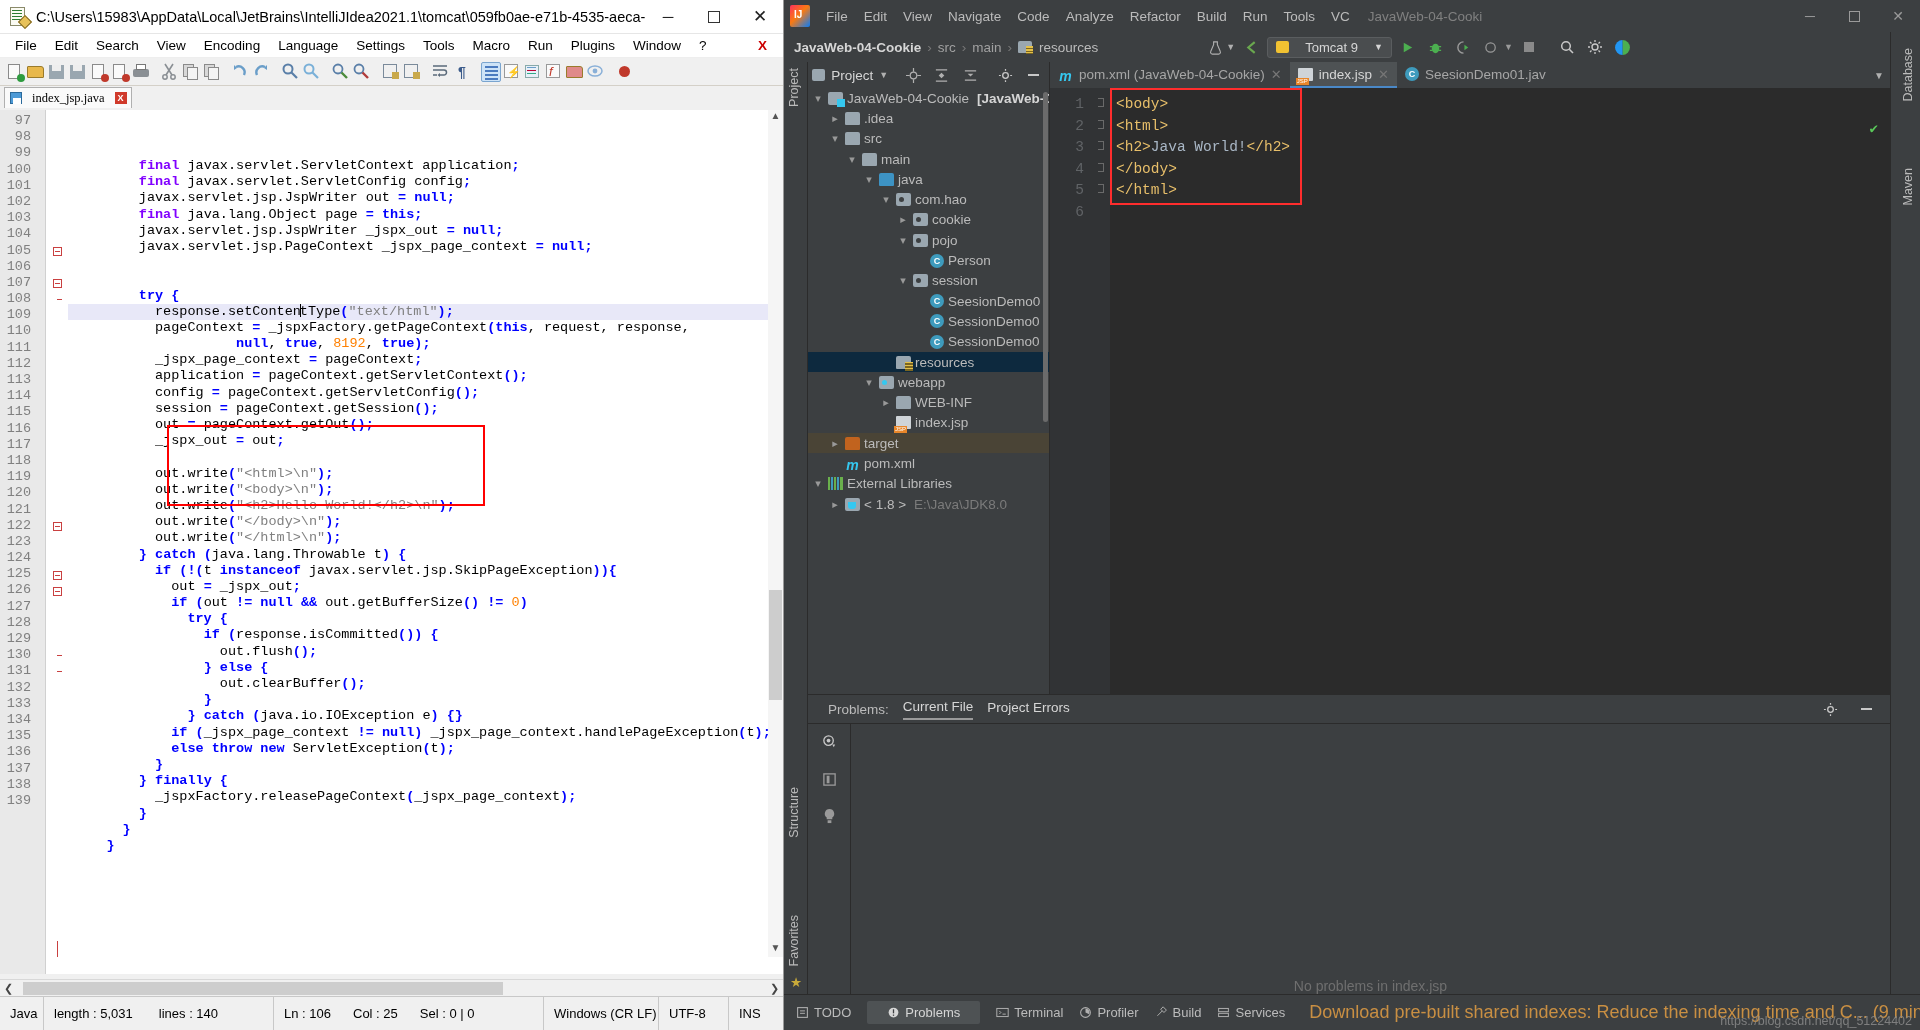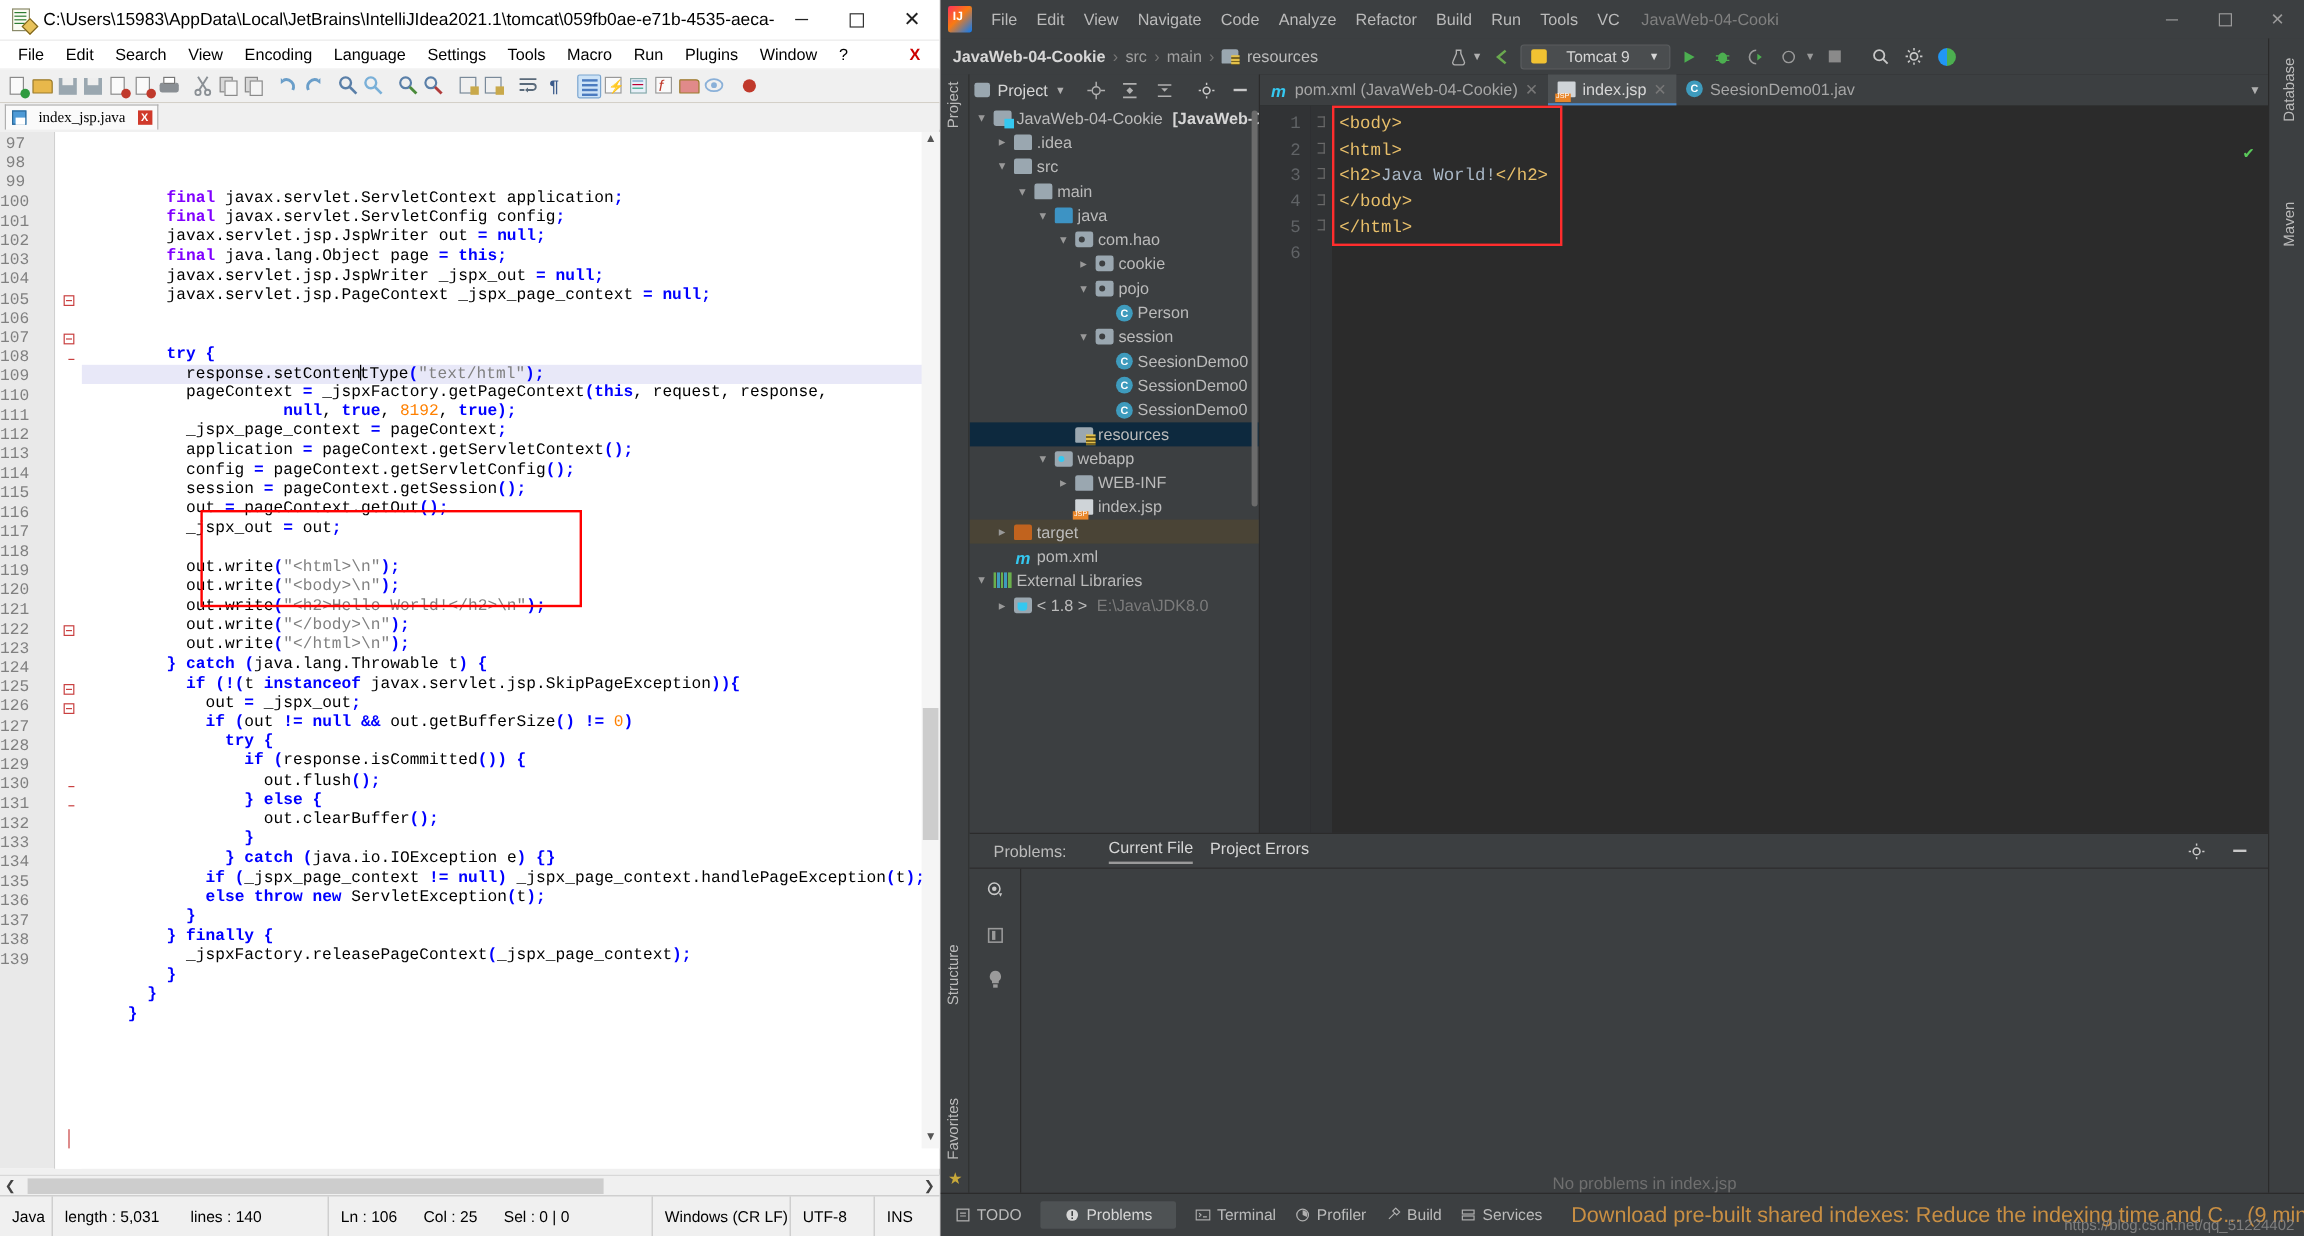--- a/index.html
+++ b/index.html
@@ -43,21 +43,21 @@
   .npp-tab .dico { width:12px;height:12px;background:#4d9ad6;border:1px solid #2b6a9b;position:relative;}
   .npp-tab .dico:after{content:"";position:absolute;left:2px;top:5px;width:8px;height:6px;background:#fff;}
   .npp-tab .xclose { width:12px;height:12px;background:#d03a2b;color:#fff;font-size:9px;
             display:flex;align-items:center;justify-content:center;font-weight:bold;font-family:"Liberation Sans",sans-serif;}
 
   #npp-edit { position:absolute; left:0; top:110px; right:0; bottom:56px;
               background:#ffffff; overflow:hidden; display:flex; }
   .gutter { width:46px; background:#e9e9e9; color:#808080; text-align:right;
             font-family:"Liberation Mono", monospace; font-size:13.5px; padding-top:3px;
             border-right:1px solid #d0d0d0; flex:none; }
-  .gutter div { height:16.2px; line-height:16.2px; padding-right:24px; }
+  .gutter div { height:16.2px; line-height:16.2px; padding-right:14px; }
   .foldcol { width:22px; background:#fff; flex:none; position:relative; padding-top:3px;}
   .foldcol div { height:16.2px; line-height:16.2px; text-align:center; position:relative;}
   .fbox { display:inline-block; width:9px; height:9px; border:1px solid #c94040; background:#fff;
           position:relative; vertical-align:middle;}
   .fbox:before{content:"";position:absolute;left:1px;top:3px;width:5px;height:1px;background:#c94040;}
   .fline { position:absolute; left:50%; top:0; bottom:0; width:1px; background:#c94040;}
   .ftick { position:absolute; left:50%; top:50%; width:5px; height:1px; background:#c94040;}
 
   .codearea { position:relative; flex:1; padding-top:3px; overflow:hidden;
               font-family:"Liberation Mono", monospace; font-size:13.5px; white-space:pre; }
@@ -191,21 +191,21 @@
      color:#bbb; font-size:13.5px; border-top:1px solid #323232;}
 
   #right-strip { position:absolute; right:0; top:32px; bottom:36px; width:30px;
       background:#3c3f41; border-left:1px solid #2b2b2b; }
 
   #problems { position:absolute; left:24px; right:30px; bottom:36px; height:300px;
               background:#3c3f41; border-top:1px solid #2b2b2b; }
   .pb-head { height:28px; display:flex; align-items:center; padding-left:20px; gap:14px;}
   .pb-head .lbl { color:#bbb; font-size:13.5px; }
   .pb-head .tb { color:#d6d6d6; font-size:13.5px; padding-bottom:4px; }
-  .pb-head .tb.active { border-bottom:2px solid #9a9a9a;margin-left:21px; }
+  .pb-head .tb.active { border-bottom:2px solid #9a9a9a; }
   .pb-head .rgt { margin-left:auto; display:flex; gap:12px; padding-right:12px; color:#9a9a9a;}
   .pb-body { position:absolute; left:0; right:0; top:28px; bottom:0; display:flex;
              border-top:1px solid #2b2b2b;}
   .pb-icons { width:42px; background:#3c3f41; padding-top:10px; display:flex;
               flex-direction:column; align-items:center; gap:18px; }
   .pb-main { flex:1; background:#3c3f41; border-left:1px solid #2b2b2b;
              display:flex; align-items:flex-end; justify-content:center; color:#6f6f6f;
              font-size:14px; }
 
   #idea-status { position:absolute; left:0; right:0; bottom:0; height:36px;

